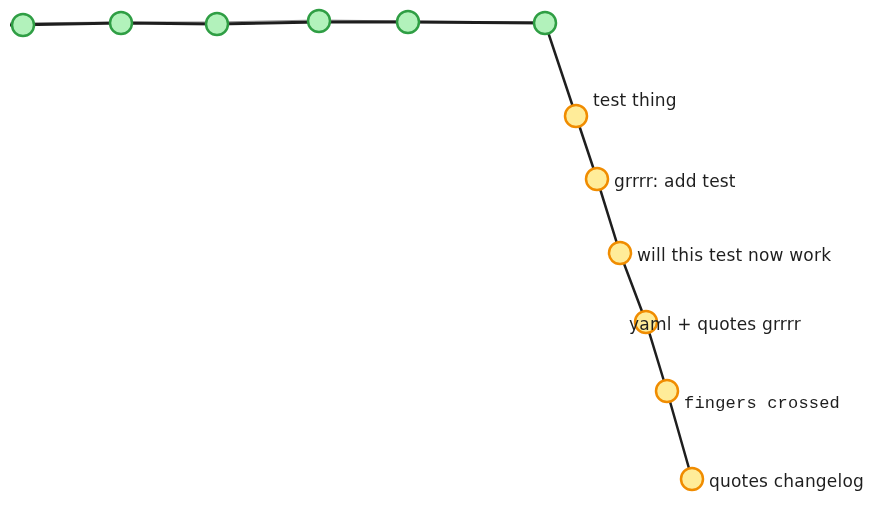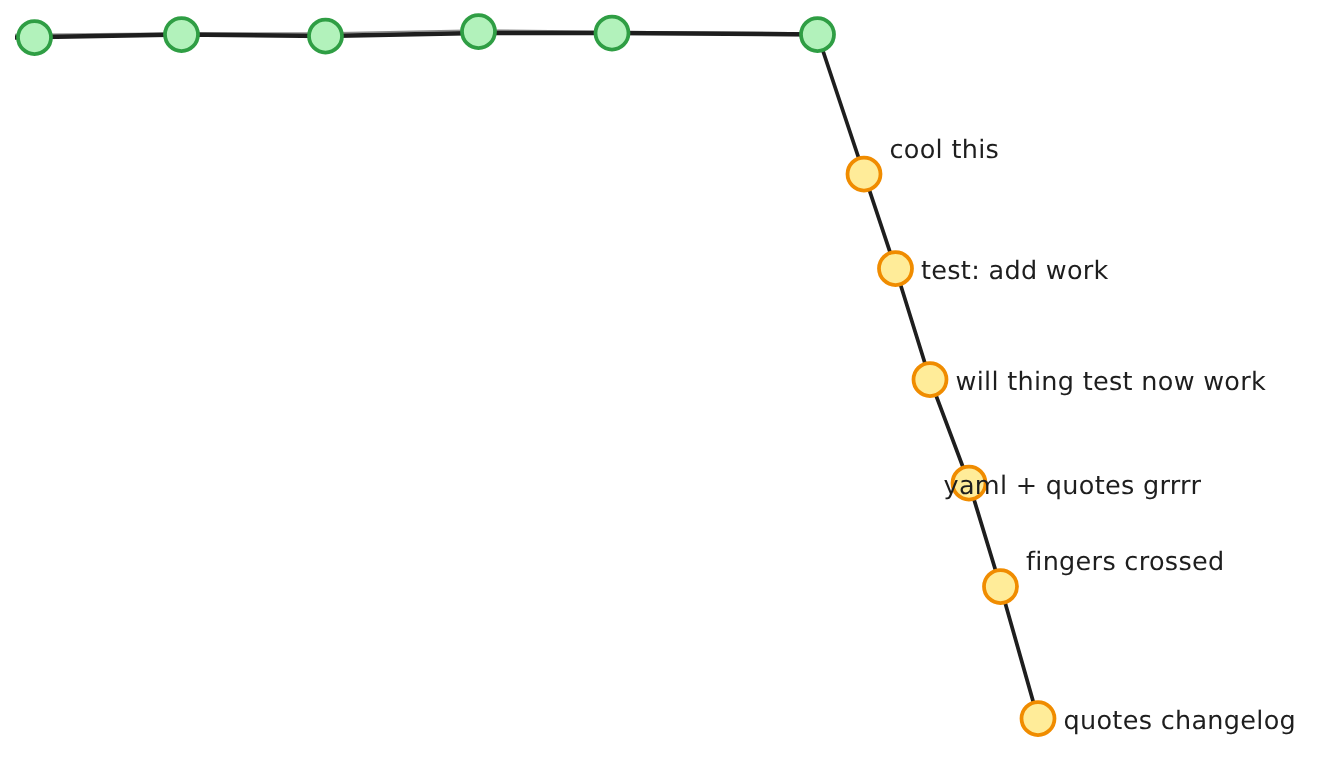--- a/index.html
+++ b/index.html
@@ -29,19 +29,19 @@
       <circle cx="576" cy="116" r="11" fill="#ffec99" stroke="#f08c00" stroke-width="2.5"></circle>
       <circle cx="597" cy="179" r="11" fill="#ffec99" stroke="#f08c00" stroke-width="2.5"></circle>
       <circle cx="620" cy="253" r="11" fill="#ffec99" stroke="#f08c00" stroke-width="2.5"></circle>
       <circle cx="646" cy="322" r="11" fill="#ffec99" stroke="#f08c00" stroke-width="2.5"></circle>
       <circle cx="667" cy="391" r="11" fill="#ffec99" stroke="#f08c00" stroke-width="2.5"></circle>
       <circle cx="692" cy="479" r="11" fill="#ffec99" stroke="#f08c00" stroke-width="2.5"></circle>
     </g>
 </svg>
 
 <div id="labels">
-    <div class="label" style="left: 593px; top: 90px;">cool this</div>
-    <div class="label" style="left: 614px; top: 171px;">test: add work</div>
-    <div class="label" style="left: 637px; top: 245px;">will thing test now work</div>
+    <div class="label" style="left: 593px; top: 90px;">test thing</div>
+    <div class="label" style="left: 614px; top: 171px;">grrrr: add test</div>
+    <div class="label" style="left: 637px; top: 245px;">will this test now work</div>
     <div class="label" style="left: 629px; top: 314px;">yaml + quotes grrrr</div>
-    <div class="label" style="left: 684px; top: 365px;">fingers crossed</div>
+    <div class="label" style="left: 684px; top: 394px; font-family: Liberation Mono, monospace;">fingers crossed</div>
     <div class="label" style="left: 709px; top: 471px;">quotes changelog</div>
   </div>
 
 </body></html>

